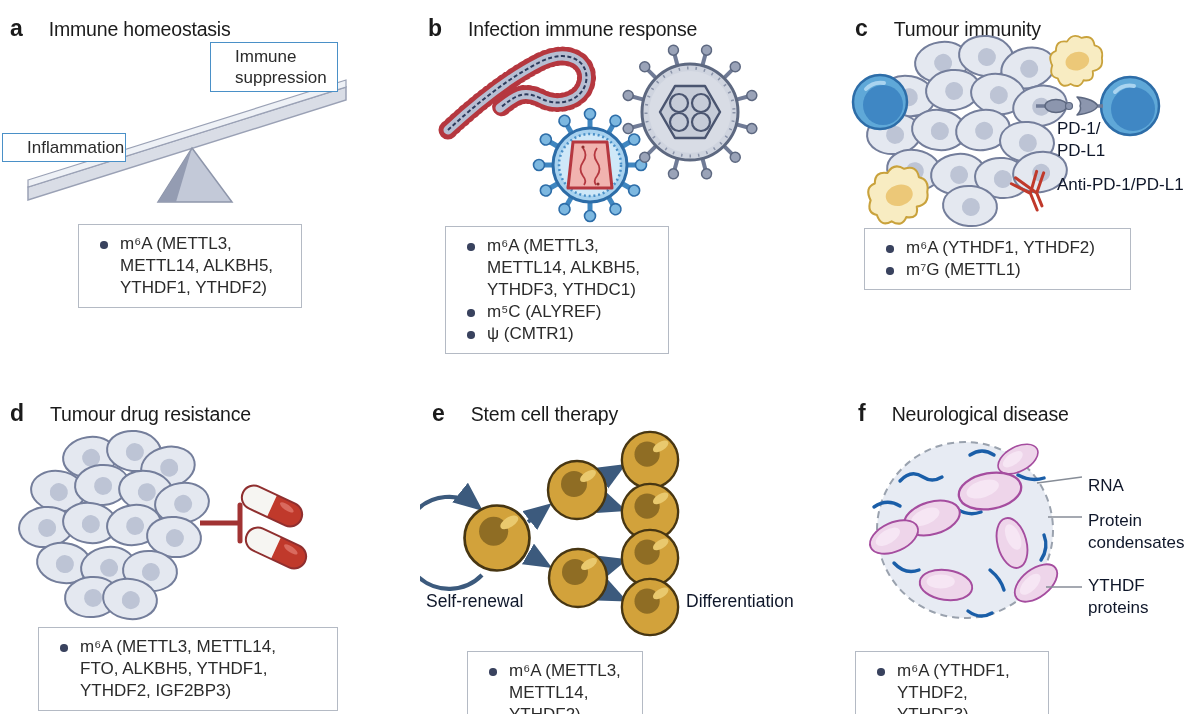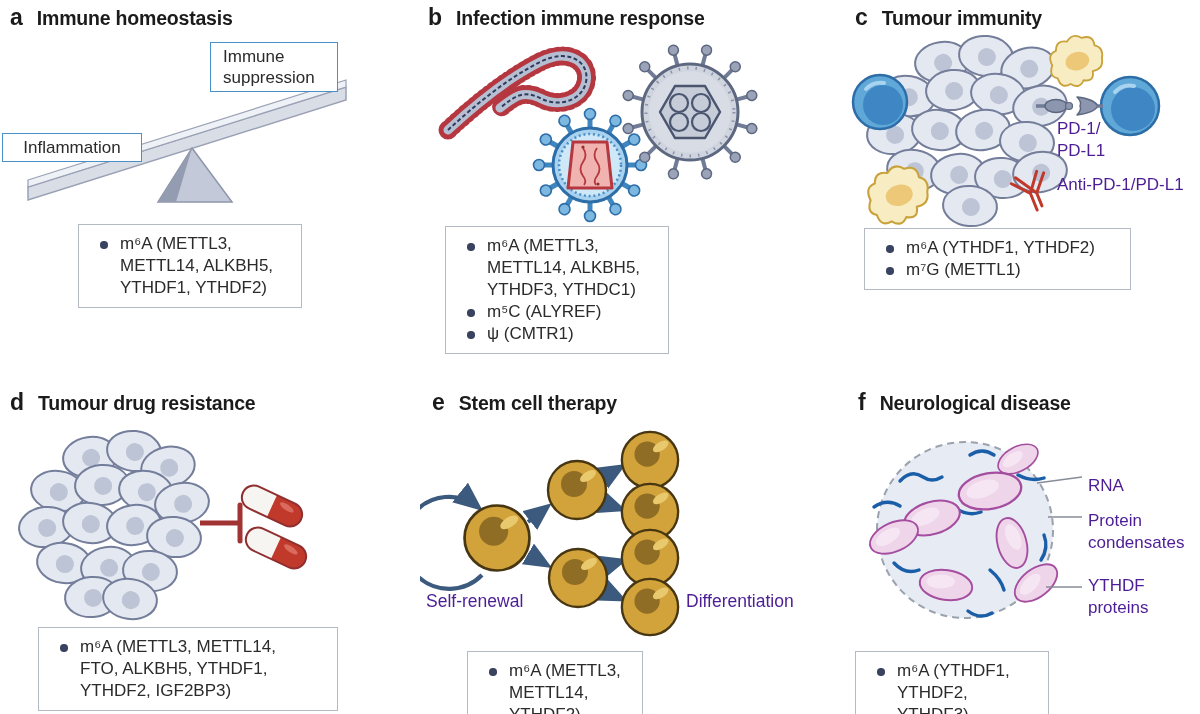--- a/index.html
+++ b/index.html
@@ -1,50 +1,50 @@
 <!DOCTYPE html>
 <html><head>
 <meta charset="utf-8">
 <style>
   html,body{margin:0;padding:0}
   body{width:1200px;height:714px;background:#ffffff;position:relative;overflow:hidden;
        font-family:"Liberation Sans","DejaVu Sans",sans-serif;color:#2b2b2b;-webkit-font-smoothing:antialiased}
   .panel{position:absolute}
   .ptitle{position:absolute;top:4px;display:flex;align-items:baseline;gap:14px;color:#1b1b1b}
   .pletter{font-size:23px;font-weight:bold;line-height:26px}
-  .ptext{font-size:19.5px;font-weight:bold;margin:0;line-height:26px;letter-spacing:-0.2px}
+  .ptext{font-size:19.5px;font-weight:normal;margin:12px;line-height:26px;letter-spacing:-0.2px}
   .illus{position:absolute;left:0;top:30px}
-  .tag{position:absolute;border:1.7px solid #4a90c7;background:#fff;padding:3px 12px;
+  .tag{position:absolute;border:1.7px solid #4a90c7;background:#fff;padding:3px 24px;
        font-size:17px;line-height:21px;color:#2b2b2b;box-sizing:border-box}
   .bbox{position:absolute;border:1.5px solid #b4bac4;background:#fff;padding:8px 21px;
         font-size:17px;line-height:22px;box-sizing:border-box}
   .brow{display:flex}
   .bdot{width:20px;flex:none}
   .bdot::before{content:"";display:block;width:7.5px;height:7.5px;border-radius:50%;background:#39425e;margin-top:8px}
   .btext{flex:1}
-  .flabel{position:absolute;font-size:17px;line-height:21.5px;white-space:pre-line;color:#4c1d95}
+  .flabel{position:absolute;font-size:17px;line-height:21.5px;white-space:pre-line;color:#0f172a}
 </style>
 </head>
 <body>
 
 <div>
 
   <section class="panel" style="left:0;top:0;width:420px;height:380px">
     <header class="ptitle" style="left:10px">
       <span class="pletter">a</span>
       <h2 class="ptext">Immune homeostasis</h2>
     </header>
     <svg class="illus" width="420" height="195" viewBox="0 0 420 195">
       <polygon points="28,157 346,57 346,70 28,170" fill="#d9dde6" stroke="#9aa1b5" stroke-width="1.5"></polygon>
       <polygon points="28,150 346,50 346,57 28,157" fill="#eef1f6" stroke="#9aa1b5" stroke-width="1.2"></polygon>
       <polygon points="192,118 232,172 158,172" fill="#c3c9d8" stroke="#8e96ab" stroke-width="1.5"></polygon>
       <polygon points="192,118 158,172 176,172" fill="#949cb2"></polygon>
     </svg>
     <div class="tag" style="left:210px;top:42px;width:128px">Immune suppression</div>
-    <div class="tag" style="left:2px;top:133px;width:140px;text-align:center">Inflammation</div>
+    <div class="tag" style="left:2px;top:133px;width:124px;text-align:center">Inflammation</div>
     <div class="bbox" style="left:78px;top:224px;width:224px">
       <div class="brow">
         <span class="bdot"></span>
         <span class="btext">m⁶A (METTL3, METTL14, ALKBH5, YTHDF1, YTHDF2)</span>
       </div>
     </div>
   </section>
 
   <section class="panel" style="left:420px;top:0;width:430px;height:380px">
     <header class="ptitle" style="left:8px">

